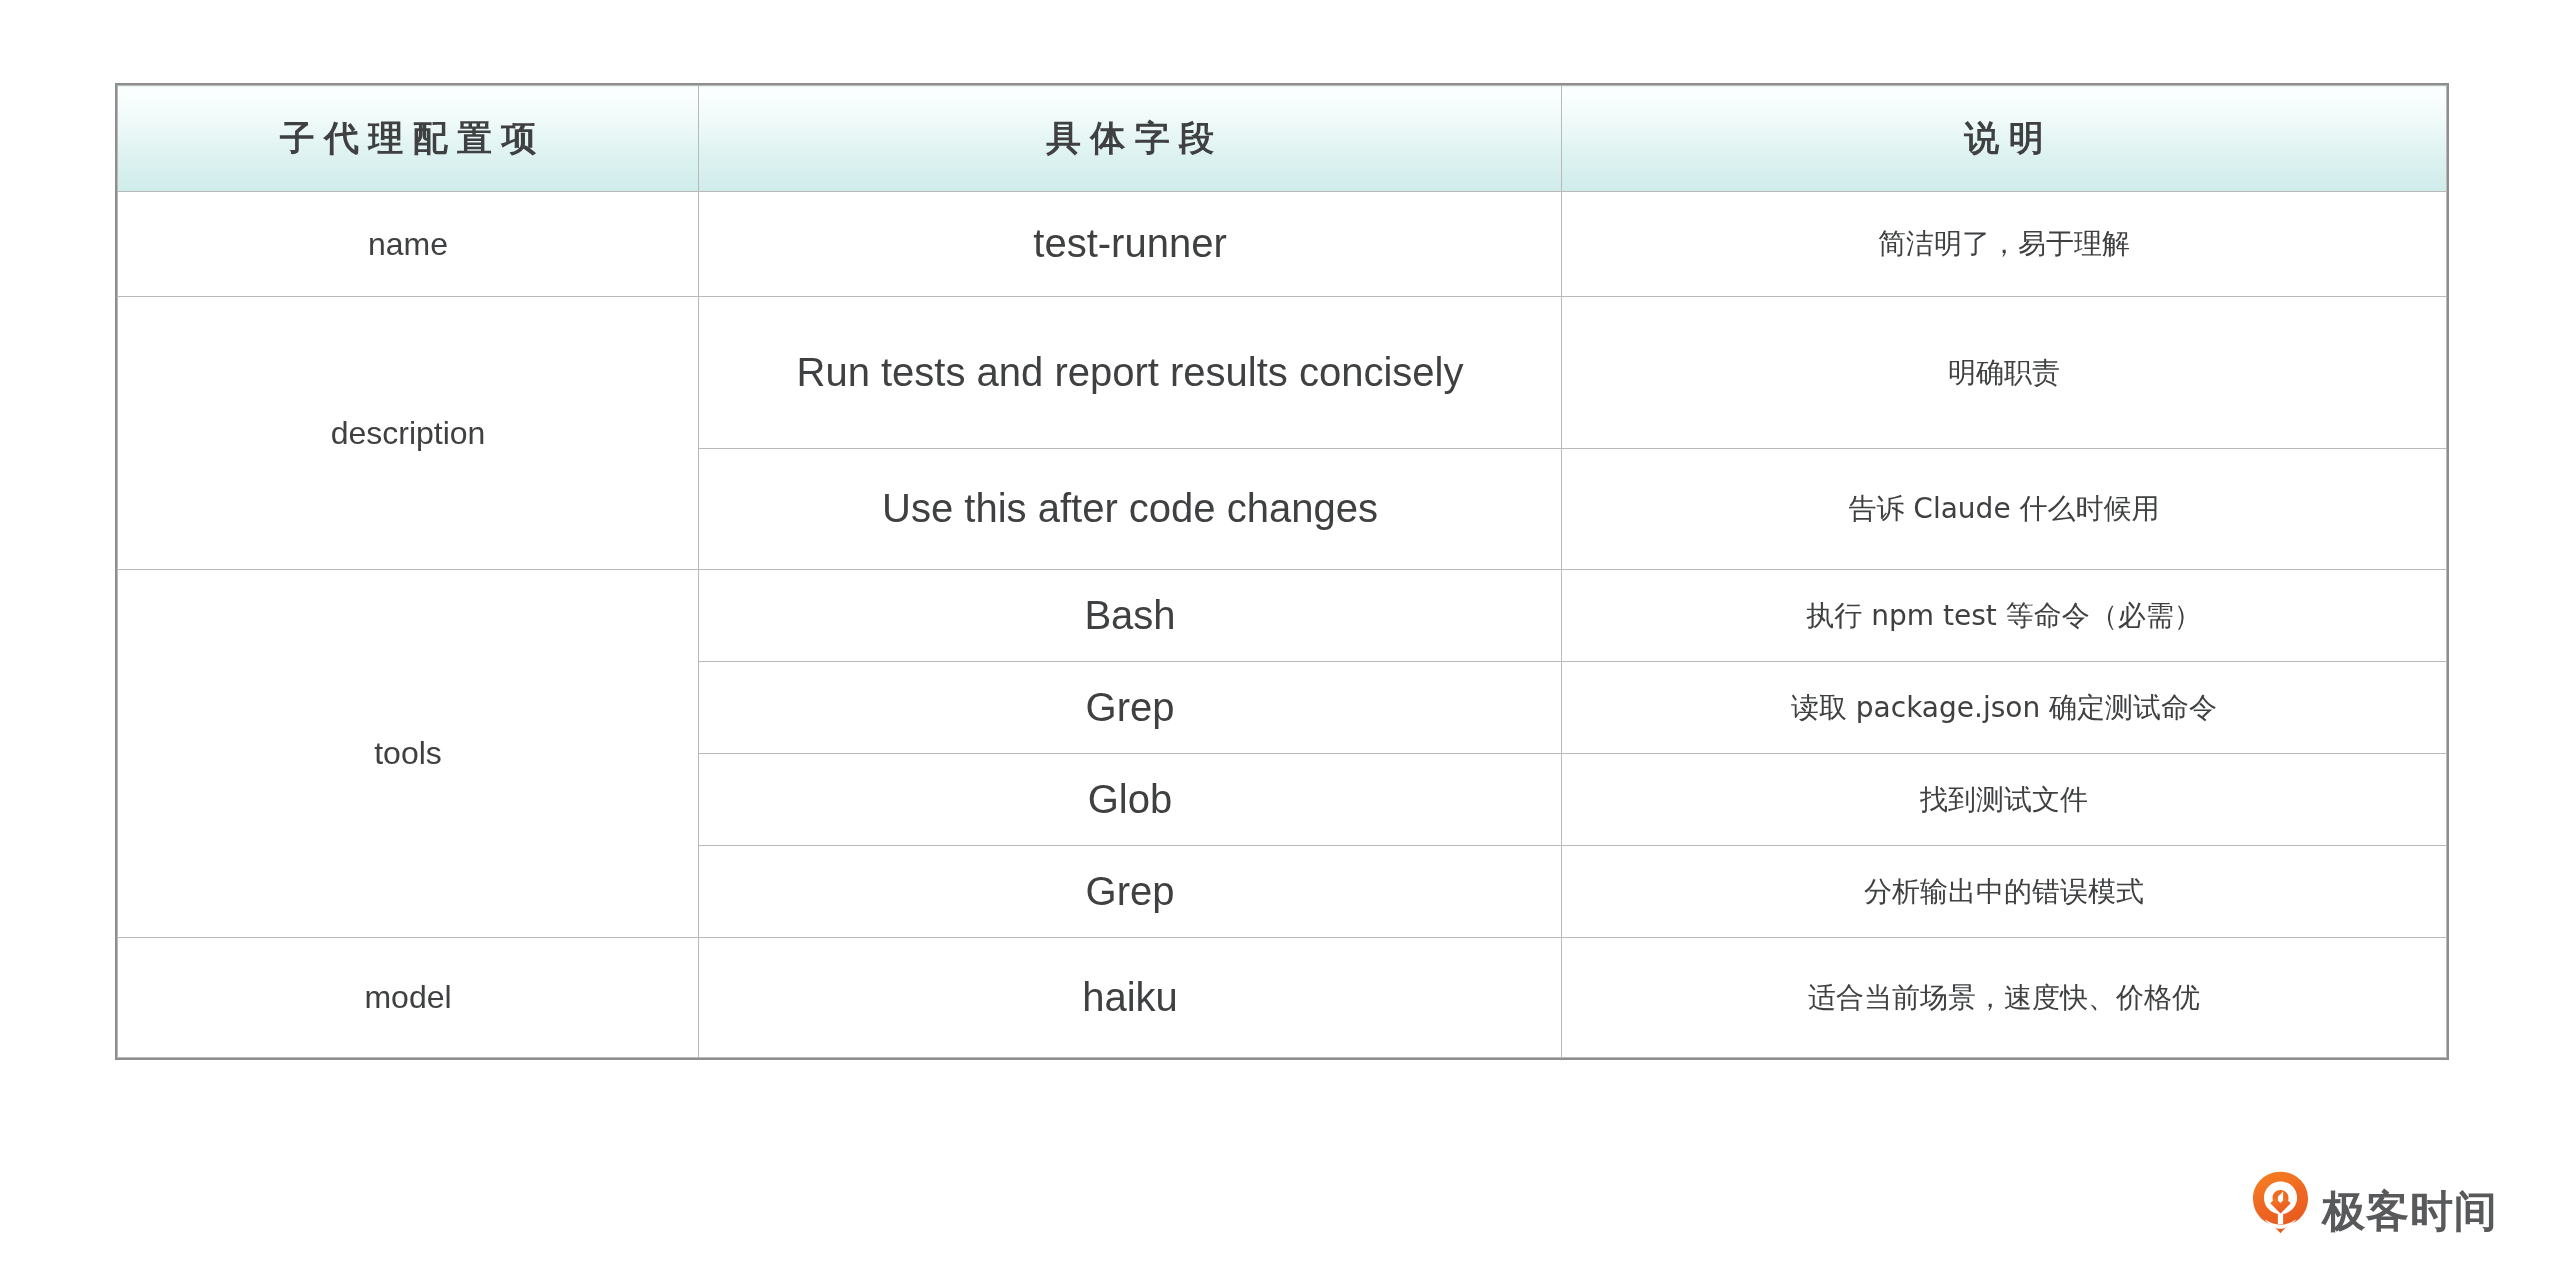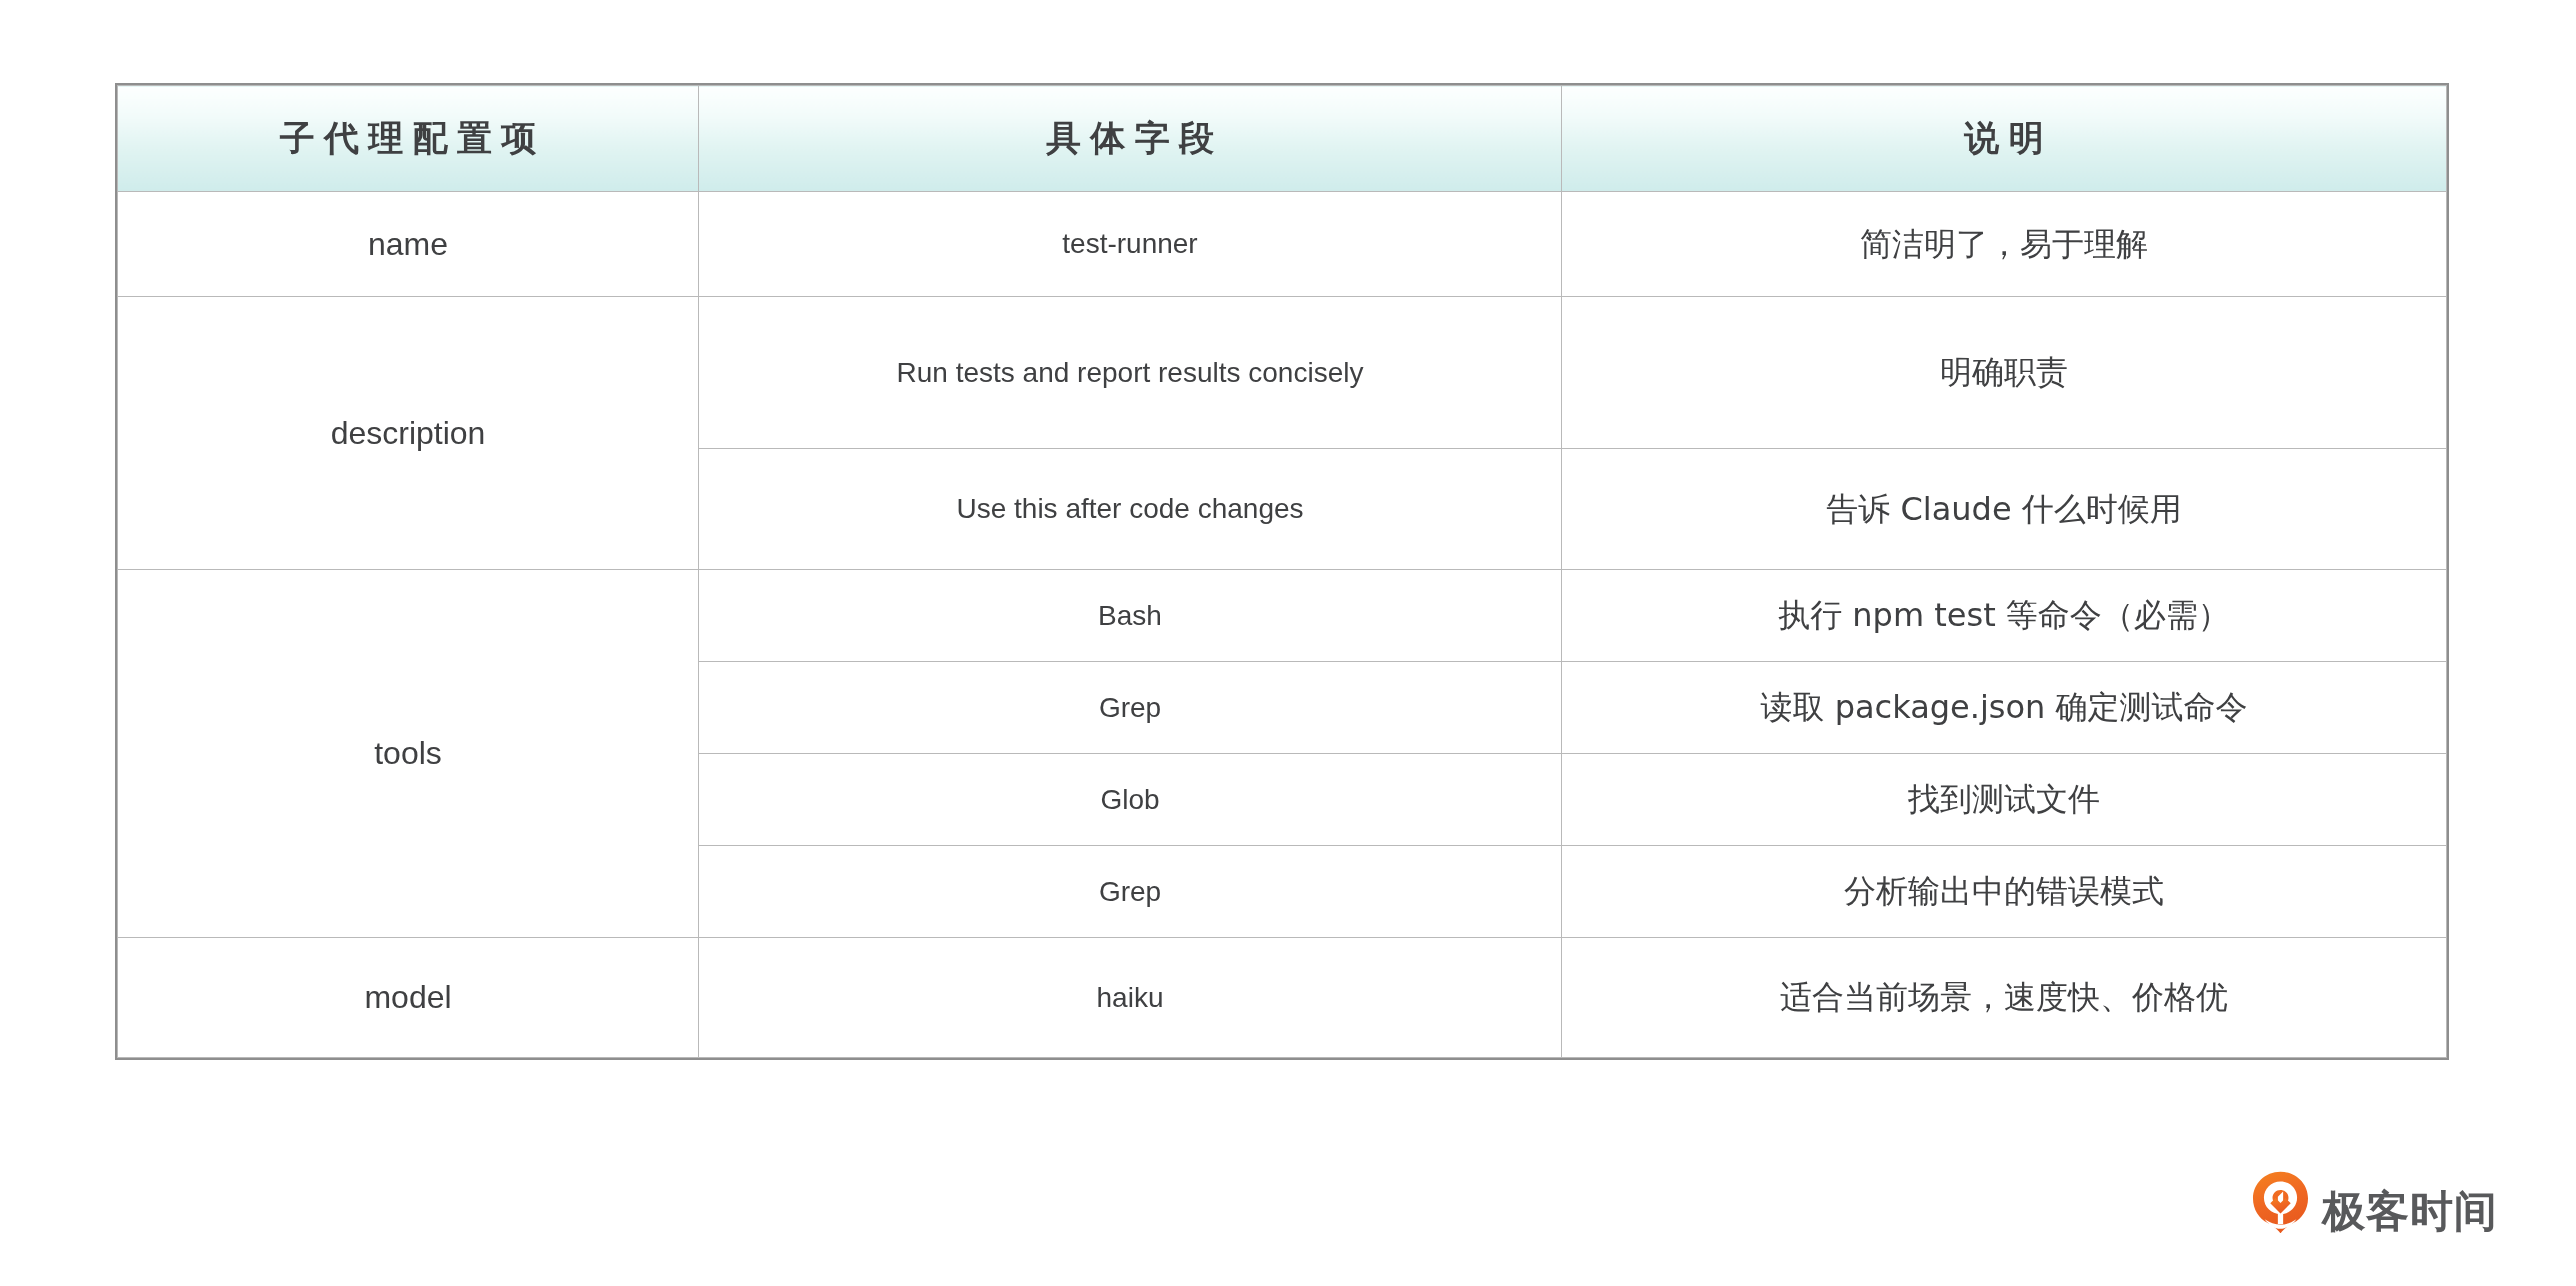--- a/index.html
+++ b/index.html
@@ -61,30 +61,30 @@
     font-family: "DejaVu Serif", "Liberation Serif", serif;
     font-weight: 600;
     font-size: 35px;
     letter-spacing: 9.3px;
     text-indent: 9.3px;
     color: #3b3c3e;
   }
 
   
   tbody td {
-    font-size: 28px;
+    font-size: 40px;
     line-height: 1.28;
     font-weight: 400;
   }
   td.label-cell {
     font-size: 32px;
   }
   td.cjk {
     font-family: "DejaVu Sans", "Liberation Sans", sans-serif;
-    font-size: 32px;
+    font-size: 28px;
   }
   td.latin {
     font-family: "Liberation Sans", "DejaVu Sans", sans-serif;
     margin-top: 18px;
   }
 
   .r-name   td { height: 105px; }
   .r-desc1  td { height: 152px; }
   .r-desc2  td { height: 121px; }
   .r-tool   td { height: 92px; }

